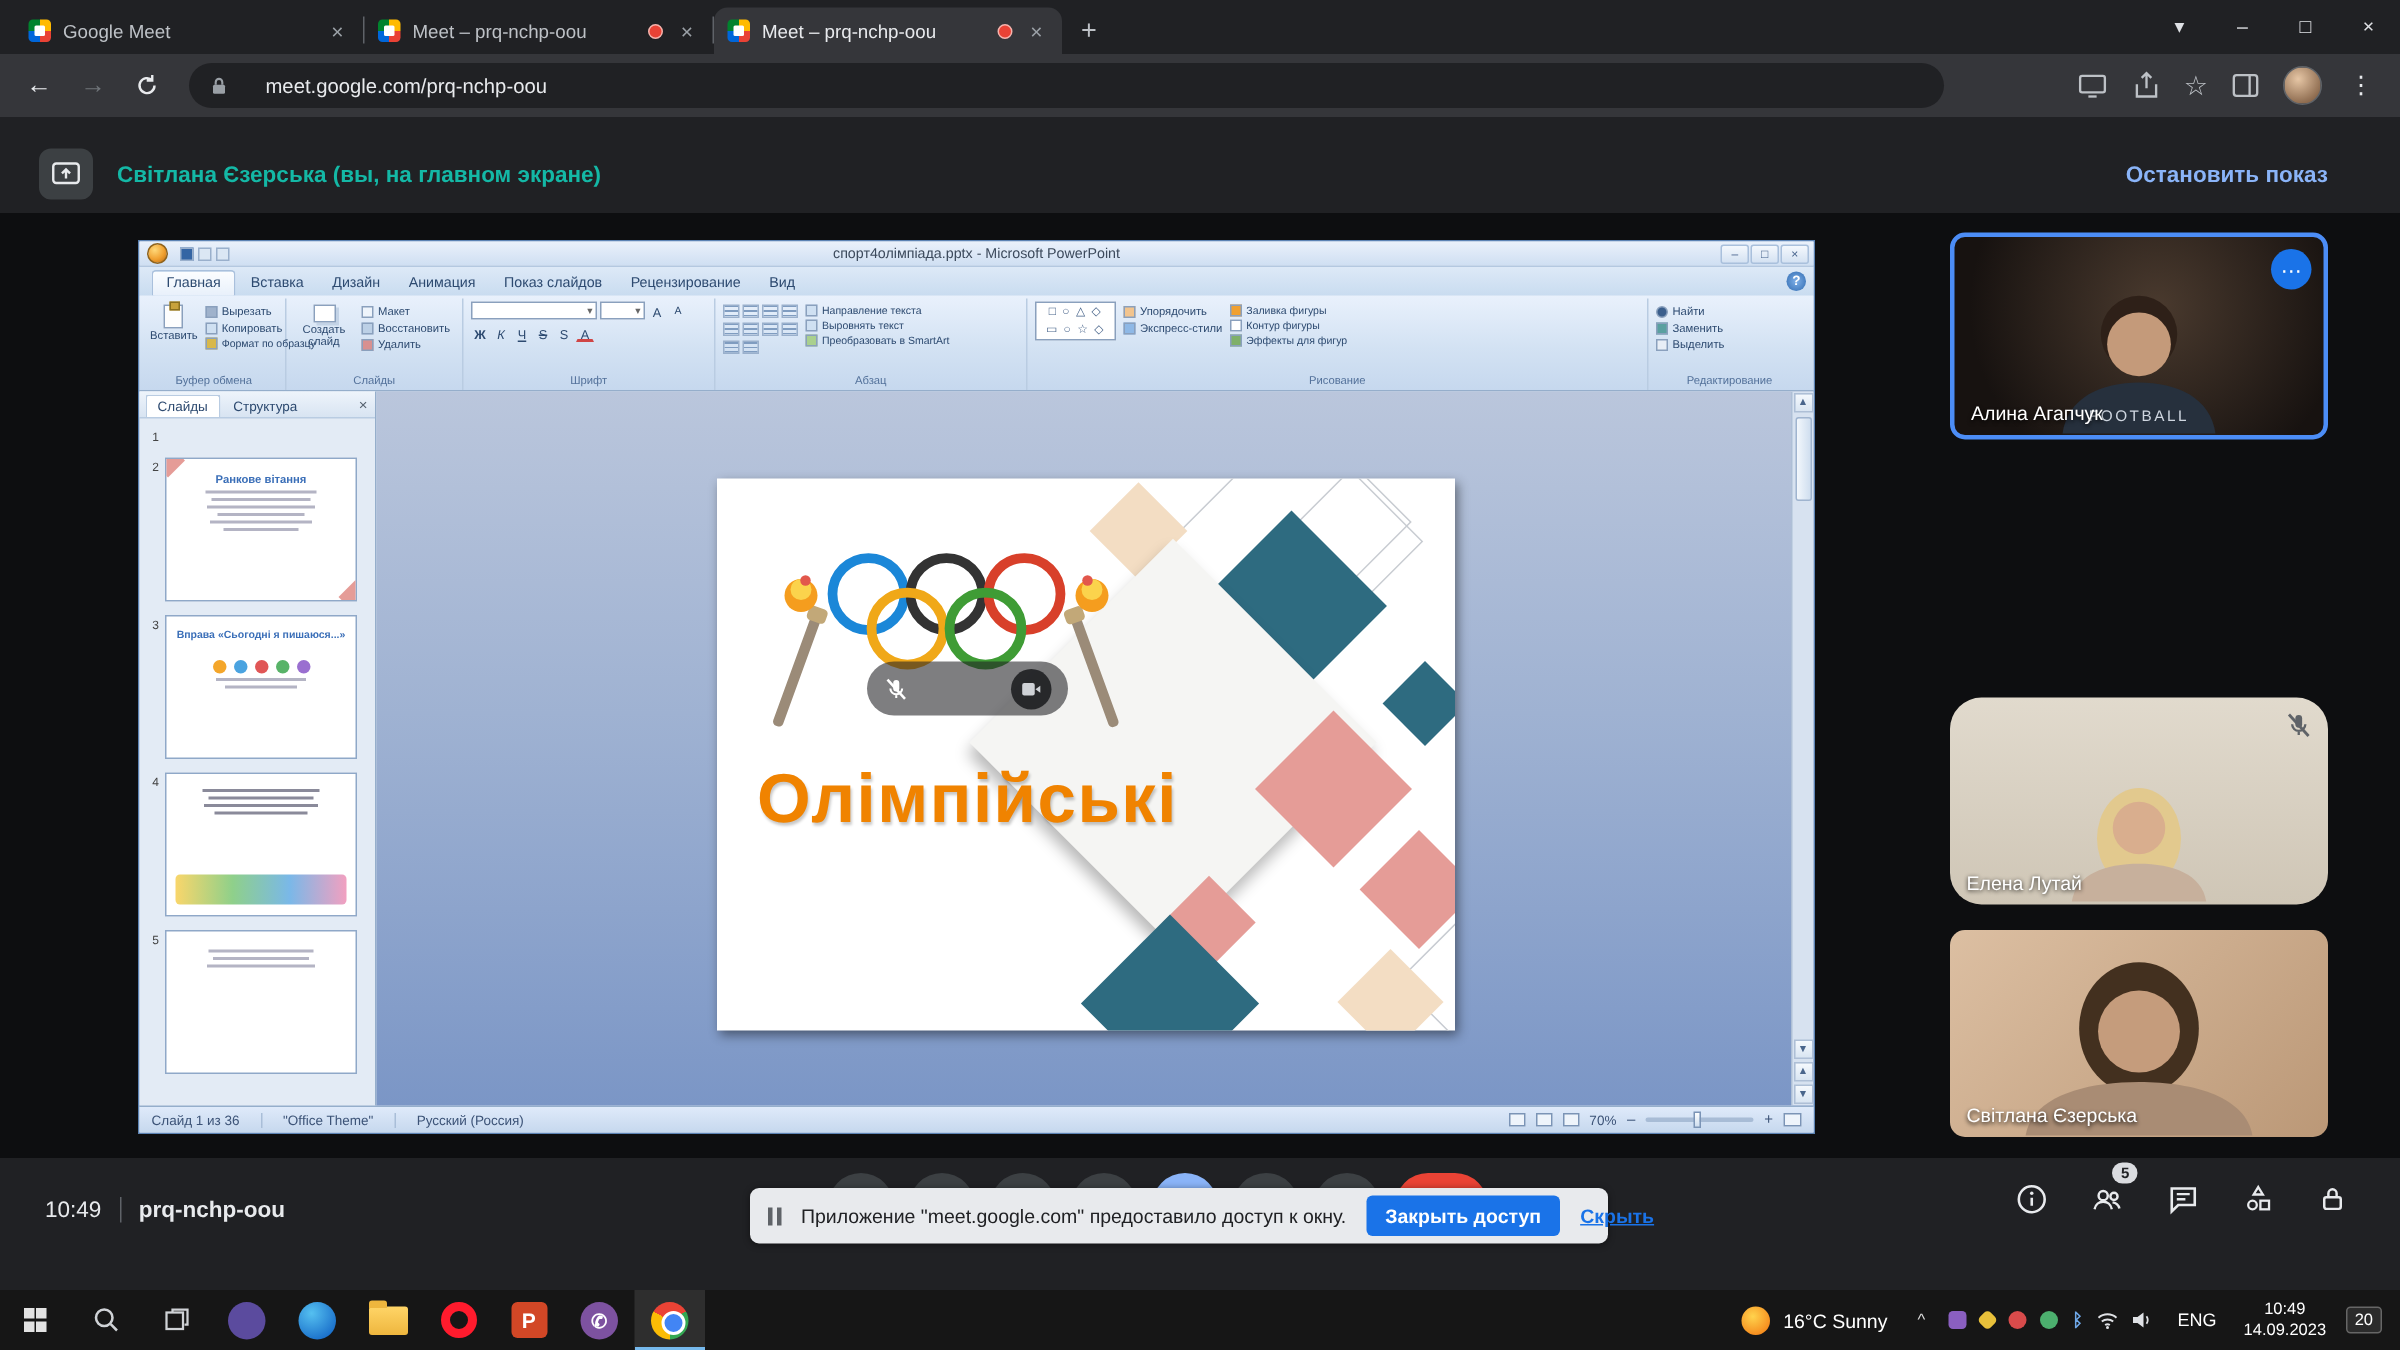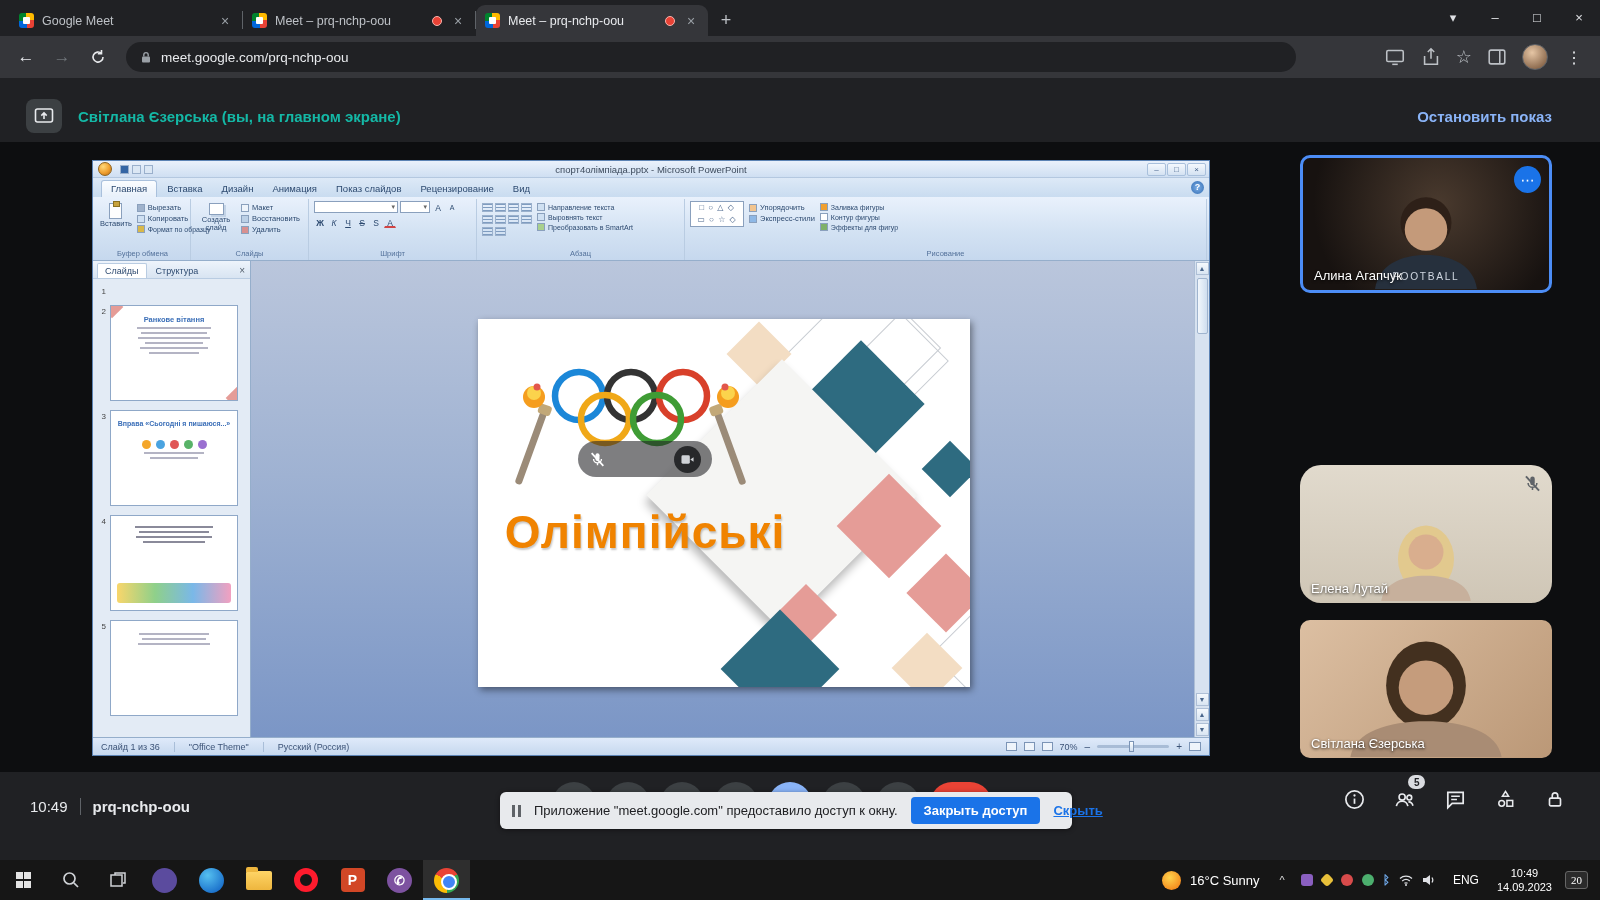--- a/index.html
+++ b/index.html
@@ -18,21 +18,21 @@
   .fav::after { content:""; position:absolute; left:4px; top:4px; width:7px; height:7px; background:#fff; border-radius:1px; }
   .rec-dot { width:10px; height:10px; border-radius:50%; background:#e94235; border:1.5px solid #f6b3ad; flex:0 0 auto; }
   .newtab { width:28px; height:28px; color:#bdc1c6; font-size:18px; display:flex; align-items:center; justify-content:center; margin:0 4px 2px; border-radius:50%; }
   .ts-right { margin-left:auto; display:flex; height:36px; align-items:center; }
   .ts-ico { width:42px; text-align:center; color:#dfe1e5; font-size:13px; line-height:36px; }
 
   
   .toolbar { position:absolute; top:36px; left:0; right:0; height:42px; background:#35363a; display:flex; align-items:center; padding:0 10px; gap:4px; }
   .nav-ico { width:32px; height:32px; display:flex; align-items:center; justify-content:center; color:#e8eaed; font-size:17px; border-radius:50%; }
   .nav-ico.dis { color:#70757a; }
-  .omnibox { flex:1; max-width:1170px; height:30px; margin:0 8px; background:#202124; border-radius:15px; display:flex; align-items:center; gap:9px; padding:0 14px; color:#e8eaed; font-size:13.5px; }
+  .omnibox { flex:1; max-width:1170px; height:30px; margin:0 8px; background:#202124; border-radius:15px; display:flex; align-items:center; gap:25px; padding:0 14px; color:#e8eaed; font-size:13.5px; }
   .tb-right { display:flex; align-items:center; gap:14px; margin-left:auto; padding-right:4px; }
   .tb-svg { width:22px; height:22px; display:block; }
   .avatar { width:26px; height:26px; border-radius:50%; background:radial-gradient(circle at 38% 32%, #e6c6a5, #8c6a4e 75%); border:1.5px solid #5f6368; }
   .kebab { color:#e8eaed; font-size:16px; padding:0 4px; }
 
   
   .banner { position:absolute; top:95px; left:26px; right:48px; height:42px; display:flex; align-items:center; }
   .present-chip { width:36px; height:34px; border-radius:8px; background:#3c4043; display:flex; align-items:center; justify-content:center; }
   .banner-text { margin-left:16px; color:#14b8a6; font-size:15px; font-weight:bold; }
   .banner-stop { margin-left:auto; color:#8ab4f8; font-size:15px; font-weight:bold; }
@@ -161,21 +161,21 @@
   .chrome-ico { width:25px; height:25px; border-radius:50%; background:conic-gradient(from -60deg, #ea4335 0 120deg, #34a853 120deg 240deg, #fbbc05 240deg 360deg); position:relative; }
   .chrome-ico::after { content:""; position:absolute; left:6.5px; top:6.5px; width:12px; height:12px; border-radius:50%; background:#4285f4; border:2.5px solid #fff; }
   .tray { margin-left:auto; display:flex; align-items:center; height:100%; }
   .weather { display:flex; align-items:center; gap:9px; padding:0 12px; color:#fff; font-size:13px; height:100%; }
   .sun { width:19px; height:19px; border-radius:50%; background:radial-gradient(circle at 40% 35%, #ffd34d, #f58c1e 75%); }
   .tray-chev { color:#ddd; font-size:11px; padding:0 8px; }
   .tray-icos { display:flex; align-items:center; gap:9px; padding:0 8px; }
   .ti { width:12px; height:12px; border-radius:3px; }
   .lang { color:#fff; font-size:12px; padding:0 9px; }
   .clock { color:#fff; font-size:11px; text-align:center; line-height:1.3; padding:0 9px; }
-  .count-badge { margin:0 12px 0 4px; background:#2b2b2b; border:1px solid #666; color:#fff; font-size:11px; padding:2px 5px; border-radius:3px;font-family:Liberation Serif, serif; }
+  .count-badge { margin:0 12px 0 4px; background:#2b2b2b; border:1px solid #666; color:#fff; font-size:11px; padding:2px 5px; border-radius:3px; }
 </style>
 </head>
 <body>
 
 <div class="screen">
 
   <div class="tabstrip">
     <div class="tab">
       <span class="fav"></span>
       <span class="tab-title">Google Meet</span>
@@ -401,20 +401,37 @@
                 <span class="mi" style="background:#fff;"></span>
                 <span>Контур фигуры</span>
               </div>
             <div class="mini-item">
                 <span class="mi" style="background:#7fb069;"></span>
                 <span>Эффекты для фигур</span>
               </div>
           </div>
         </div>
         <div class="rg-label">Рисование</div>
+      </div>
+      <div class="rgroup" style="width:108px; border-right:none;">
+        <div class="mini-col" style="flex:1;">
+          <div class="mini-item">
+              <span class="mi" style="background:#3a5e8c; border-radius:50%;"></span>
+              <span>Найти</span>
+            </div>
+          <div class="mini-item">
+              <span class="mi" style="background:#5aa0a0;"></span>
+              <span>Заменить</span>
+            </div>
+          <div class="mini-item">
+              <span class="mi" style="background:#e8eef6;"></span>
+              <span>Выделить</span>
+            </div>
+        </div>
+        <div class="rg-label">Редактирование</div>
       </div>
     </div>
 
     <div class="ppt-main">
 
       <div class="slides-panel">
         <div class="panel-tabs">
           <span class="panel-tab active">Слайды</span>
           <span class="panel-tab">Структура</span>
           <span class="panel-close">×</span>

